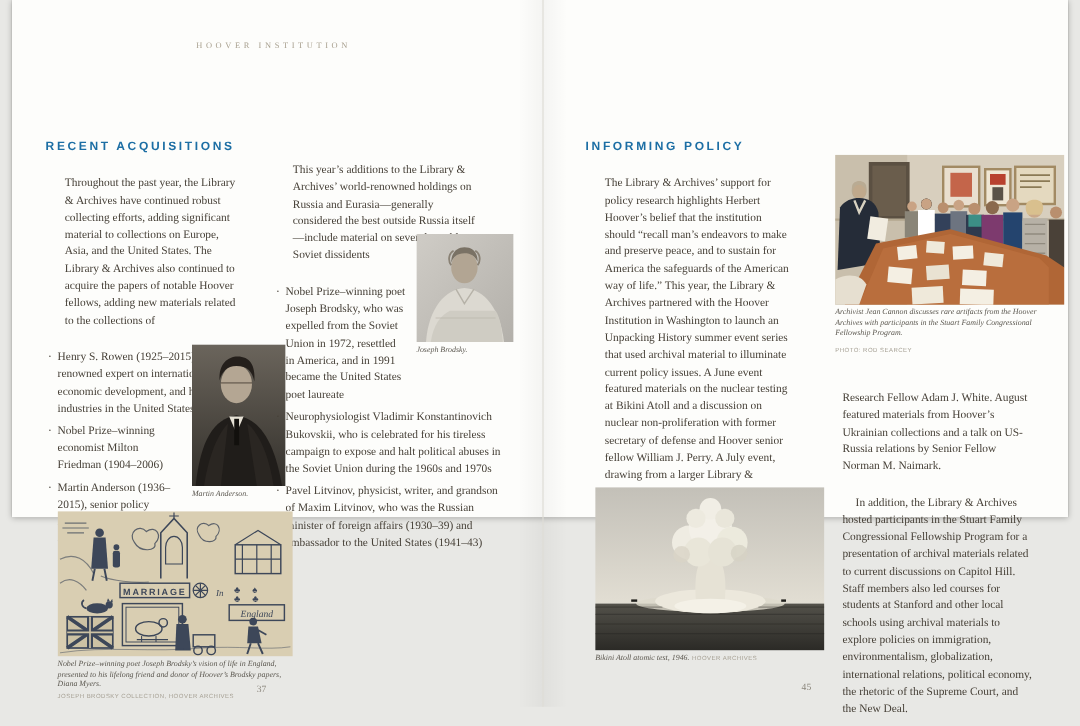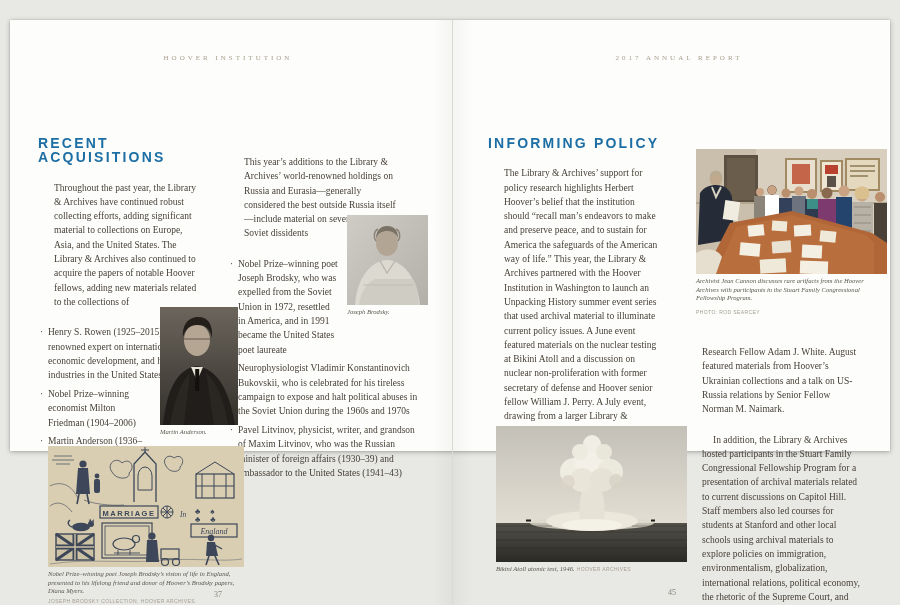--- a/index.html
+++ b/index.html
@@ -2,21 +2,21 @@
 <html><head>
 <meta charset="utf-8">
 <style>
   html,body{margin:0;padding:0;}
   body{
     width:900px;height:605px;overflow:hidden;position:relative;
     background:#e8e8e5;
     font-family:"Liberation Serif","DejaVu Serif",serif;
   }
   .spread{
-    position:absolute;left:10px;top:20px;width:880px;height:431px;
+    position:absolute;left:10px;top:0;width:880px;height:431px;
     background:#fdfdfb;
     box-shadow:0 1px 5px rgba(0,0,0,.28), 0 0 1px rgba(0,0,0,.25);
   }
   .gutter-line{position:absolute;left:442px;top:0;width:1px;height:589px;background:#dbd9d2;}
   .gutter-shade-l{position:absolute;left:422px;top:0;width:20px;height:589px;background:linear-gradient(to right,rgba(0,0,0,0),rgba(0,0,0,.035));}
   .gutter-shade-r{position:absolute;left:443px;top:0;width:20px;height:589px;background:linear-gradient(to left,rgba(0,0,0,0),rgba(0,0,0,.035));}
 
   .running-head{
     position:absolute;top:34px;font-size:7px;letter-spacing:3px;color:#a79f8e;
     text-align:center;font-family:"Liberation Serif",serif;
@@ -25,21 +25,21 @@
   .rh-right{left:474px;width:390px;}
 
   .col{position:absolute;font-size:9.5px;line-height:14.3px;color:#474138;text-align:left;}
   .lp1{left:28px;top:116px;width:181px;}
   .lp2{left:218px;top:116px;width:190px;padding-top:3px;}
   .rp1{left:478px;top:116px;width:189px;}
   .rp2{left:676px;top:116px;width:191px;}
 
   .sec-title{
     margin:0 0 9px 0;font-family:"Liberation Sans","DejaVu Sans",sans-serif;
-    font-size:14px;font-weight:bold;letter-spacing:2.2px;color:#1c6ea4;
+    font-size:10px;font-weight:bold;letter-spacing:2.2px;color:#1c6ea4;
   }
   .col p{margin:16px;}
   .col p + p{margin-top:0;}
   .indent{text-indent:11px;margin-top:2px !important;}
   ul.bullets{list-style:none;margin:4px 0 0 0;padding:0;}
   ul.bullets li{position:relative;padding-left:10px;margin-top:4.5px;}
   ul.bullets li::before{content:"\00B7";position:absolute;left:2px;top:0;color:#474138;}
   li.narrow{width:104px;}
   li.narrow-mid{width:101px;}
 
@@ -71,21 +71,20 @@
 </style>
 </head>
 <body>
 
 <div class="spread">
   <div class="gutter-shade-l"></div>
   <div class="gutter-shade-r"></div>
   <div class="gutter-line"></div>
 
   <div class="running-head rh-left">HOOVER INSTITUTION</div>
-  <div class="running-head rh-right">2017 ANNUAL REPORT</div>
 
   <div class="col lp1">
     <h2 class="sec-title">RECENT ACQUISITIONS</h2>
     <p>Throughout the past year, the Library &amp; Archives have continued robust collecting efforts, adding significant material to collections on Europe, Asia, and the United States. The Library &amp; Archives also continued to acquire the papers of notable Hoover fellows, adding new materials related to the collections of</p>
     <ul class="bullets">
       <li>Henry S. Rowen (1925–2015), world-renowned expert on international security, economic development, and high-tech industries in the United States and Asia</li>
       <li class="narrow">Nobel Prize–winning economist Milton Friedman (1904–2006)</li>
       <li class="narrow">Martin Anderson (1936–2015), senior policy adviser to Ronald Reagan and Richard Nixon</li>
     </ul>
   </div>

